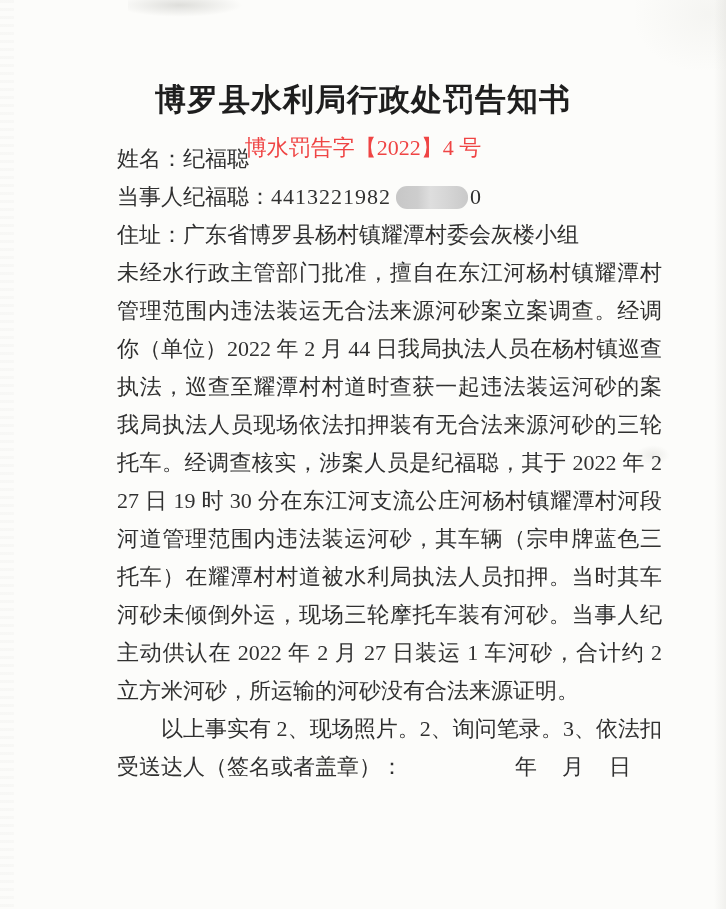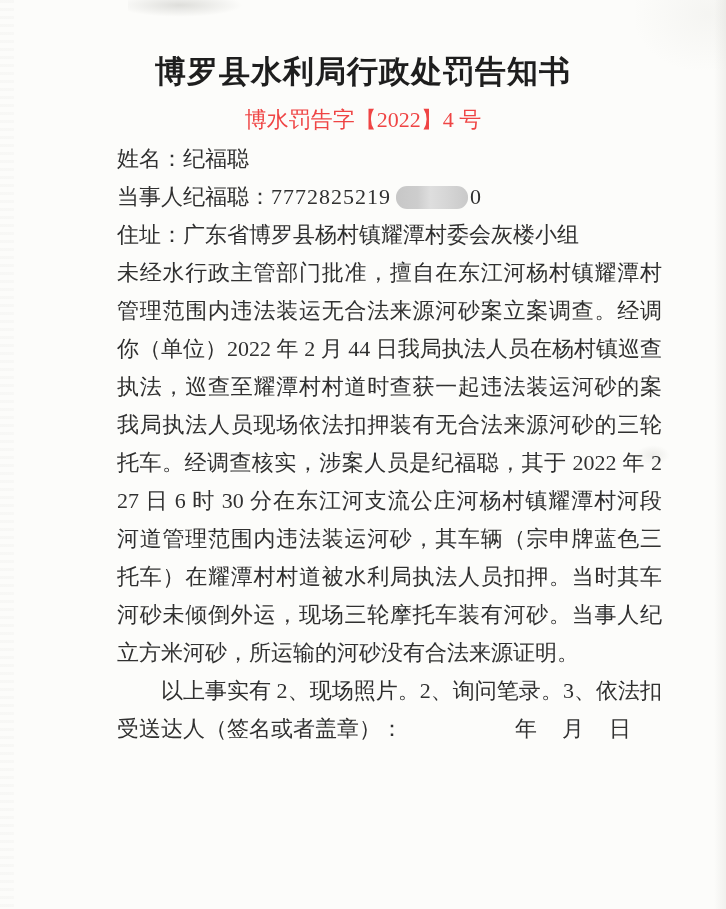--- a/index.html
+++ b/index.html
@@ -36,21 +36,21 @@
   .blob-right {
     left: 636px; top: 445px; width: 34px; height: 20px;
     background: radial-gradient(ellipse at center, rgba(150,150,142,0.16), rgba(150,150,142,0) 70%);
   }
   .corner-topright {
     right: 0; top: 0; width: 90px; height: 70px;
     background: radial-gradient(ellipse at 80% 20%, rgba(160,160,148,0.08), rgba(160,160,148,0) 75%);
   }
 
   .title {
-    padding-top: 52px;
+    padding-top: 80px;
     text-align: center;
     font-size: 31px;
     line-height: 40px;
     font-weight: bold;
     color: #1e1e1e;
     letter-spacing: 1px;
   }
 
   .doc-number {
     margin-top: 13px;
@@ -116,39 +116,40 @@
   <div class="title">博罗县水利局行政处罚告知书</div>
   <div class="doc-number">博水罚告字【2022】4 号</div>
 
   <div class="content">
 
     <div class="field-line">
       <span>姓名：</span><span>纪福聪</span>
     </div>
 
     <div class="field-line">
-      <span>当事人纪福聪：</span><span class="num">7772825219</span><span class="redaction"></span><span class="num">0</span>
+      <span>当事人纪福聪：</span><span class="num">4413221982</span><span class="redaction"></span><span class="num">0</span>
     </div>
 
     <div class="field-line">
       <span>住址：</span><span>广东省博罗县杨村镇耀潭村委会灰楼小组</span>
     </div>
 
     <div>
 
         <div class="line justify">未经水行政主管部门批准，擅自在东江河杨村镇耀潭村河道</div>
         <div class="line justify">管理范围内违法装运无合法来源河砂案立案调查。经调查，</div>
         <div class="line justify">你（单位）2022 年 2 月 44 日我局执法人员在杨村镇巡查</div>
         <div class="line justify">执法，巡查至耀潭村村道时查获一起违法装运河砂的案件。</div>
         <div class="line justify">我局执法人员现场依法扣押装有无合法来源河砂的三轮摩</div>
         <div class="line justify">托车。经调查核实，涉案人员是纪福聪，其于 2022 年 2 月</div>
-        <div class="line justify">27 日 6 时 30 分在东江河支流公庄河杨村镇耀潭村河段</div>
+        <div class="line justify">27 日 19 时 30 分在东江河支流公庄河杨村镇耀潭村河段</div>
         <div class="line justify">河道管理范围内违法装运河砂，其车辆（宗申牌蓝色三轮摩</div>
         <div class="line justify">托车）在耀潭村村道被水利局执法人员扣押。当时其车上有</div>
         <div class="line justify">河砂未倾倒外运，现场三轮摩托车装有河砂。当事人纪福聪</div>
+        <div class="line justify">主动供认在 2022 年 2 月 27 日装运 1 车河砂，合计约 2</div>
         <div class="line">立方米河砂，所运输的河砂没有合法来源证明。</div>
         <div class="line indent justify">以上事实有 2、现场照片。2、询问笔录。3、依法扣押</div>
       </div>
 
     <div class="footer-line">
       <span>受送达人（签名或者盖章）：</span>
       <span class="date-blanks">
         <span>年</span>
         <span>月</span>
         <span>日</span>

